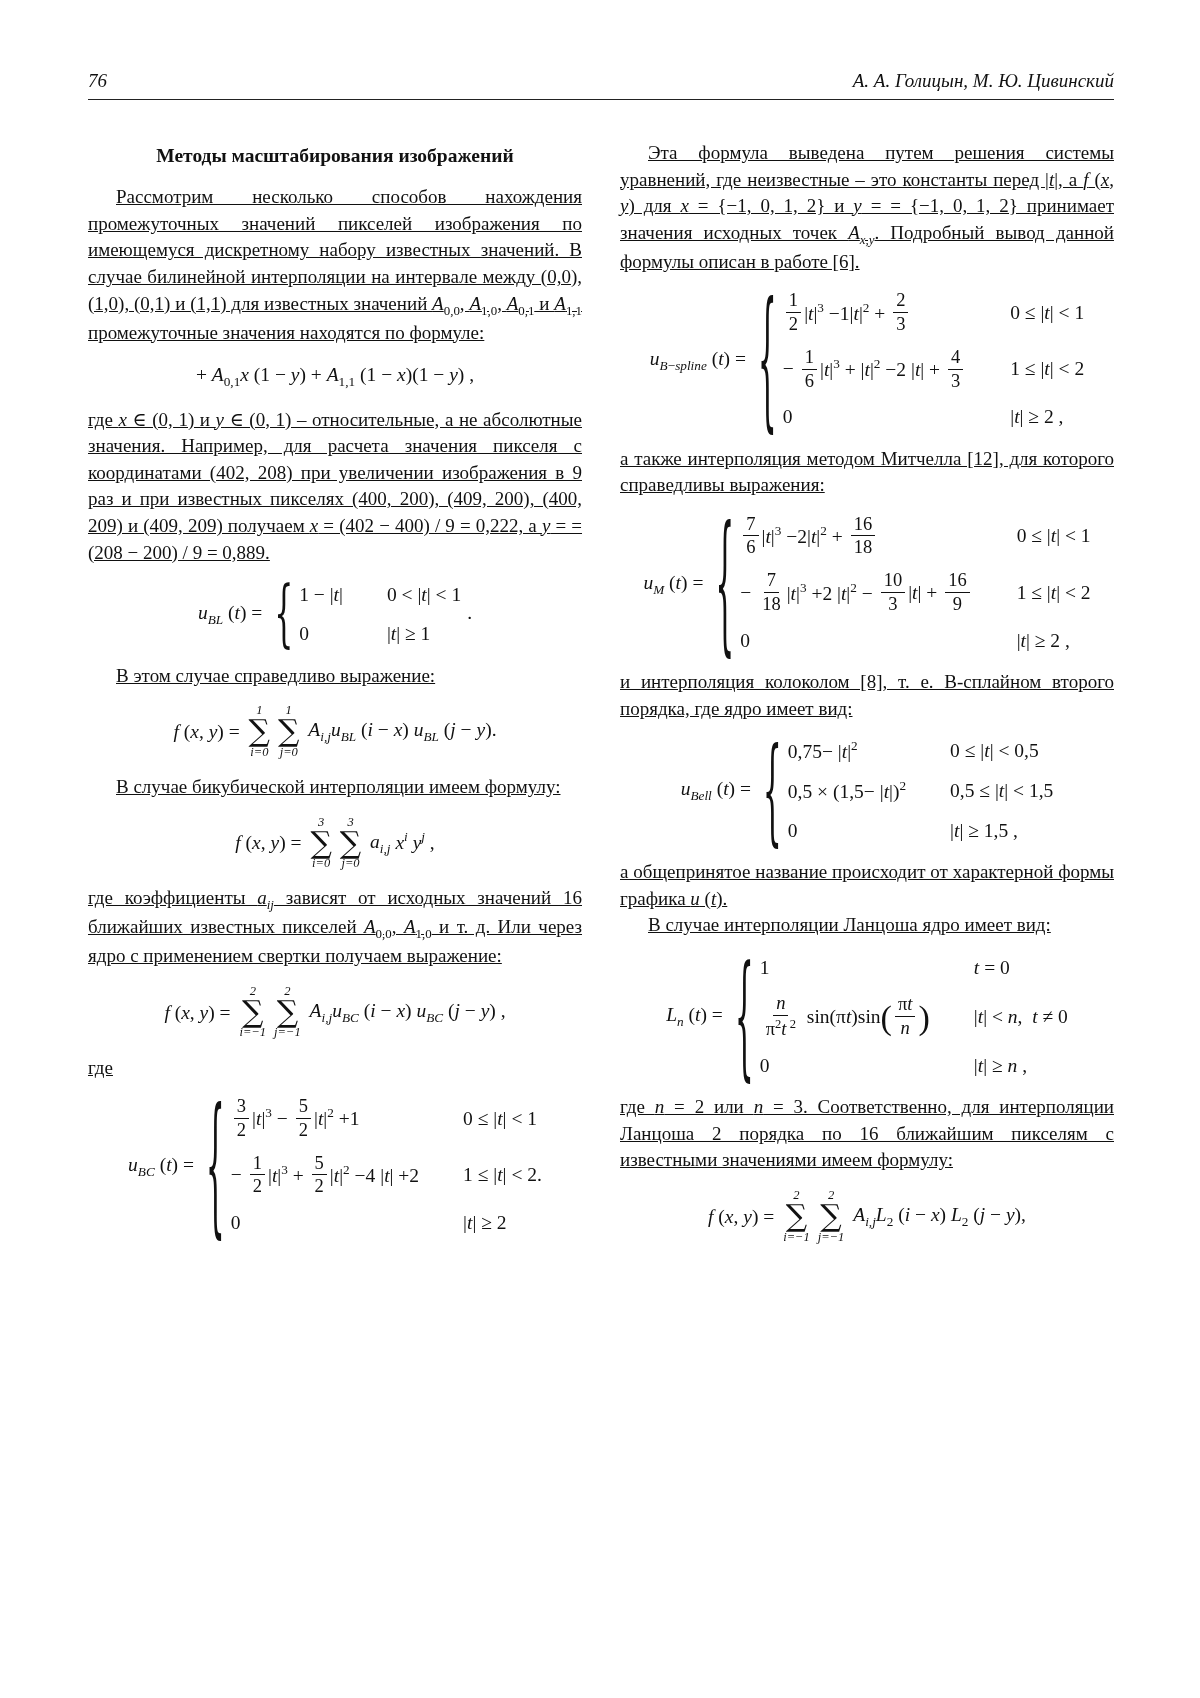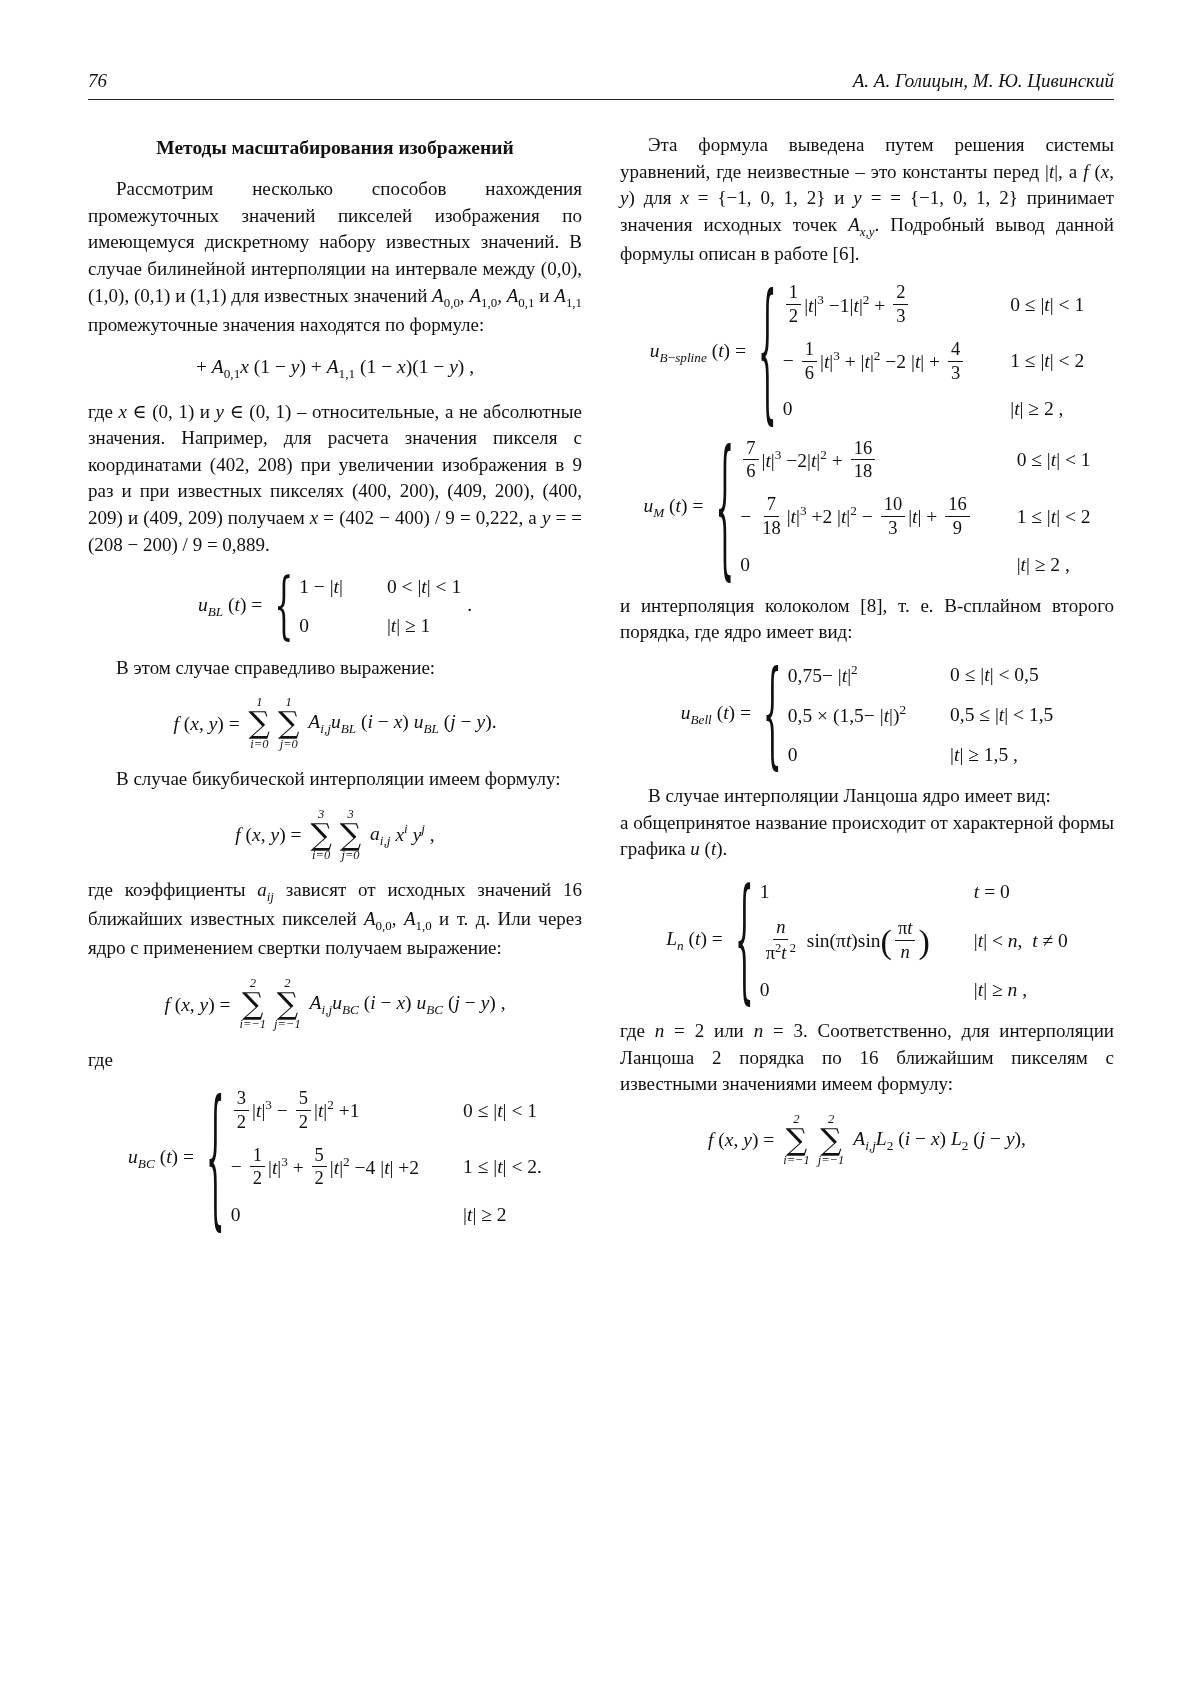--- a/index.html
+++ b/index.html
@@ -13,27 +13,27 @@
     font-size:19px;
     color:#111111;
     overflow:hidden;
   }
   .runhead {
     display:flex; justify-content:space-between; align-items:baseline;
     font-style:italic; font-size:19px;
     padding-bottom:7px;
     border-bottom:1.4px solid #222;
   }
-  .columns { display:flex; gap:38px; margin-top:32px; }
+  .columns { display:flex; gap:38px; margin-top:40px; }
   .col { width:50%; text-align:justify; line-height:1.4; }
   .heading {
     text-align:center; font-weight:bold; font-size:19.5px;
     margin:2px 0 15px 0;
   }
-  p.para { margin:0 0 0 0; }
+  p.para { margin:0 0 0 0;text-decoration:underline; }
   p.para.indent { text-indent:28px; }
   .formula {
     text-align:center;
     margin:15px 0;
     font-size:19.5px;
     font-family:"Liberation Serif","DejaVu Serif",serif;
   }
   .fx-line { display:flex; align-items:center; justify-content:center; margin:3px 0; white-space:nowrap; }
   .fx-t { white-space:pre-wrap; }
   .fx-frac {
@@ -258,20 +258,21 @@
               </span>
               <span class="fx-cell fx-expr">
                 <span class="fx-t">0</span>
               </span>
               <span class="fx-cell fx-cond">
                 <span class="fx-t">|<i>t</i>| ≥ 2 ,</span>
               </span>
             </span>
           </span></div>
 
+      <p class="para">а также интерполяция методом Митчелла [12], для которого справедливы выражения:</p>
 
       <div class="formula"><span class="fx-cases">
             <span class="fx-lhs">
               <span class="fx-t"><i>u<sub>M</sub></i> (<i>t</i>) = </span>
             </span>
             <span class="fx-brace" style="transform: scaleY(5.04);">{</span>
             <span class="fx-rows">
               <span class="fx-cell fx-expr">
                 <span class="fx-frac">
                   <span class="fx-num">7</span>
@@ -337,23 +338,23 @@
               </span>
               <span class="fx-cell fx-expr">
                 <span class="fx-t">0</span>
               </span>
               <span class="fx-cell fx-cond">
                 <span class="fx-t">|<i>t</i>| ≥ 1,5 ,</span>
               </span>
             </span>
           </span></div>
 
+      <p class="para">а общепринятое название происходит от характерной формы графика <i>u</i> (<i>t</i>).</p>
+
       <p class="para indent">В случае интерполяции Ланцоша ядро имеет вид:</p>
-
-      <p class="para">а общепринятое название происходит от характерной формы графика <i>u</i> (<i>t</i>).</p>
 
       <div class="formula"><span class="fx-cases">
             <span class="fx-lhs">
               <span class="fx-t"><i>L<sub>n</sub></i> (<i>t</i>) = </span>
             </span>
             <span class="fx-brace" style="transform: scaleY(4.5);">{</span>
             <span class="fx-rows">
               <span class="fx-cell fx-expr">
                 <span class="fx-t">1</span>
               </span>

